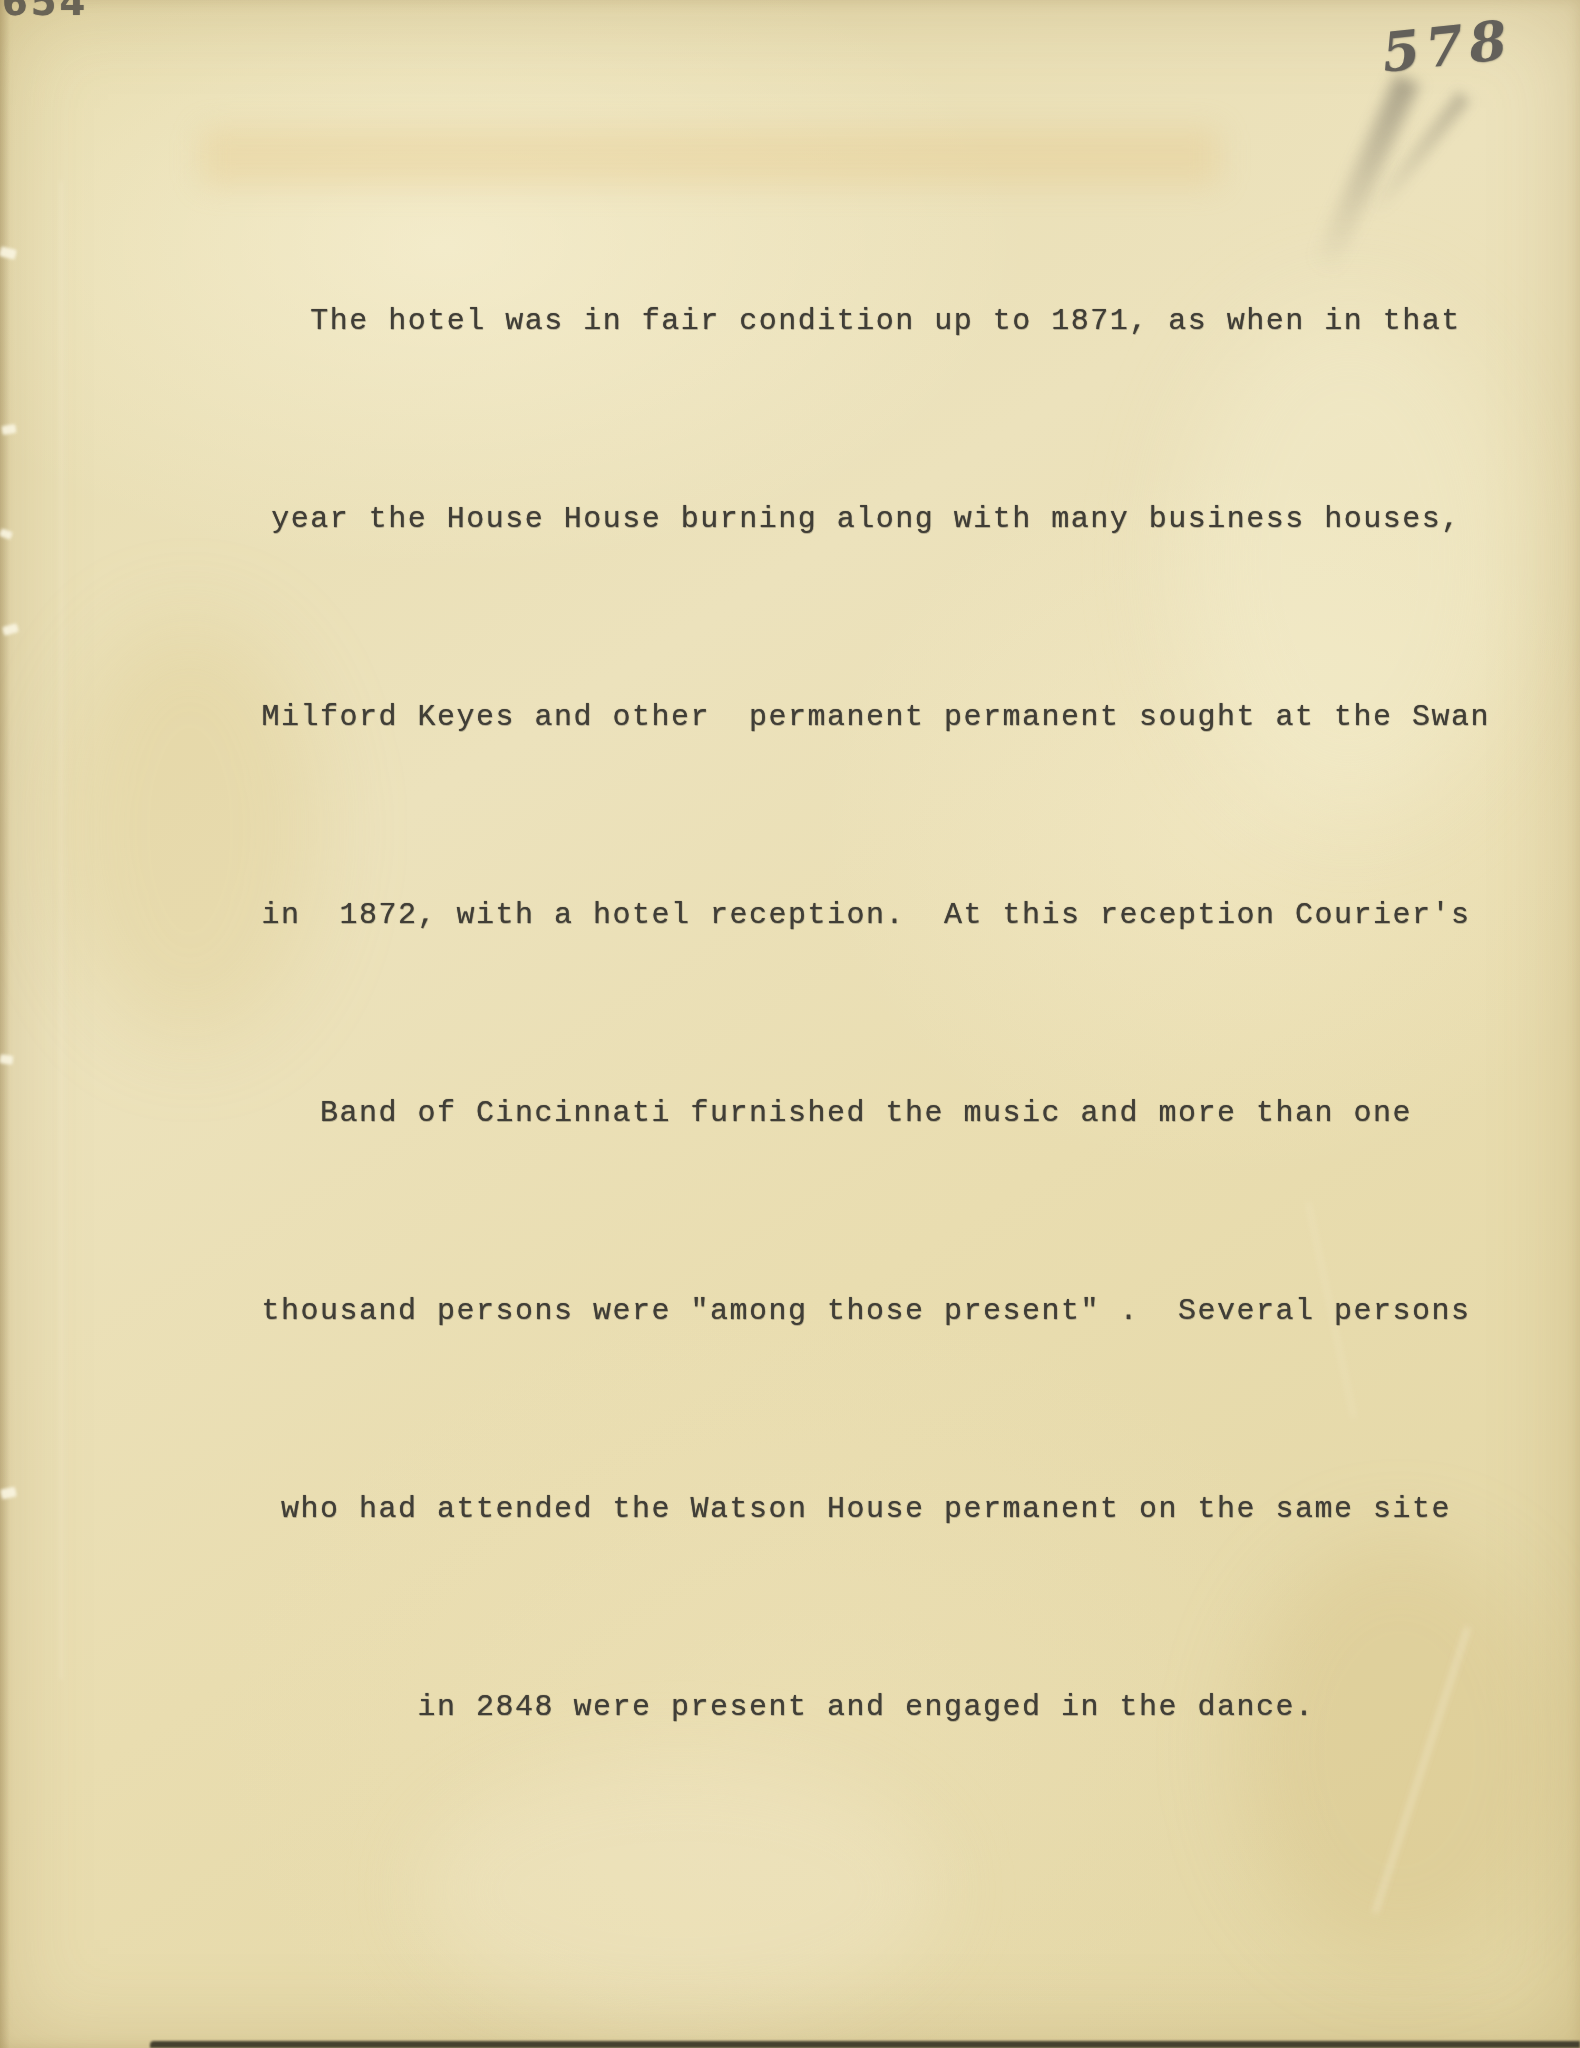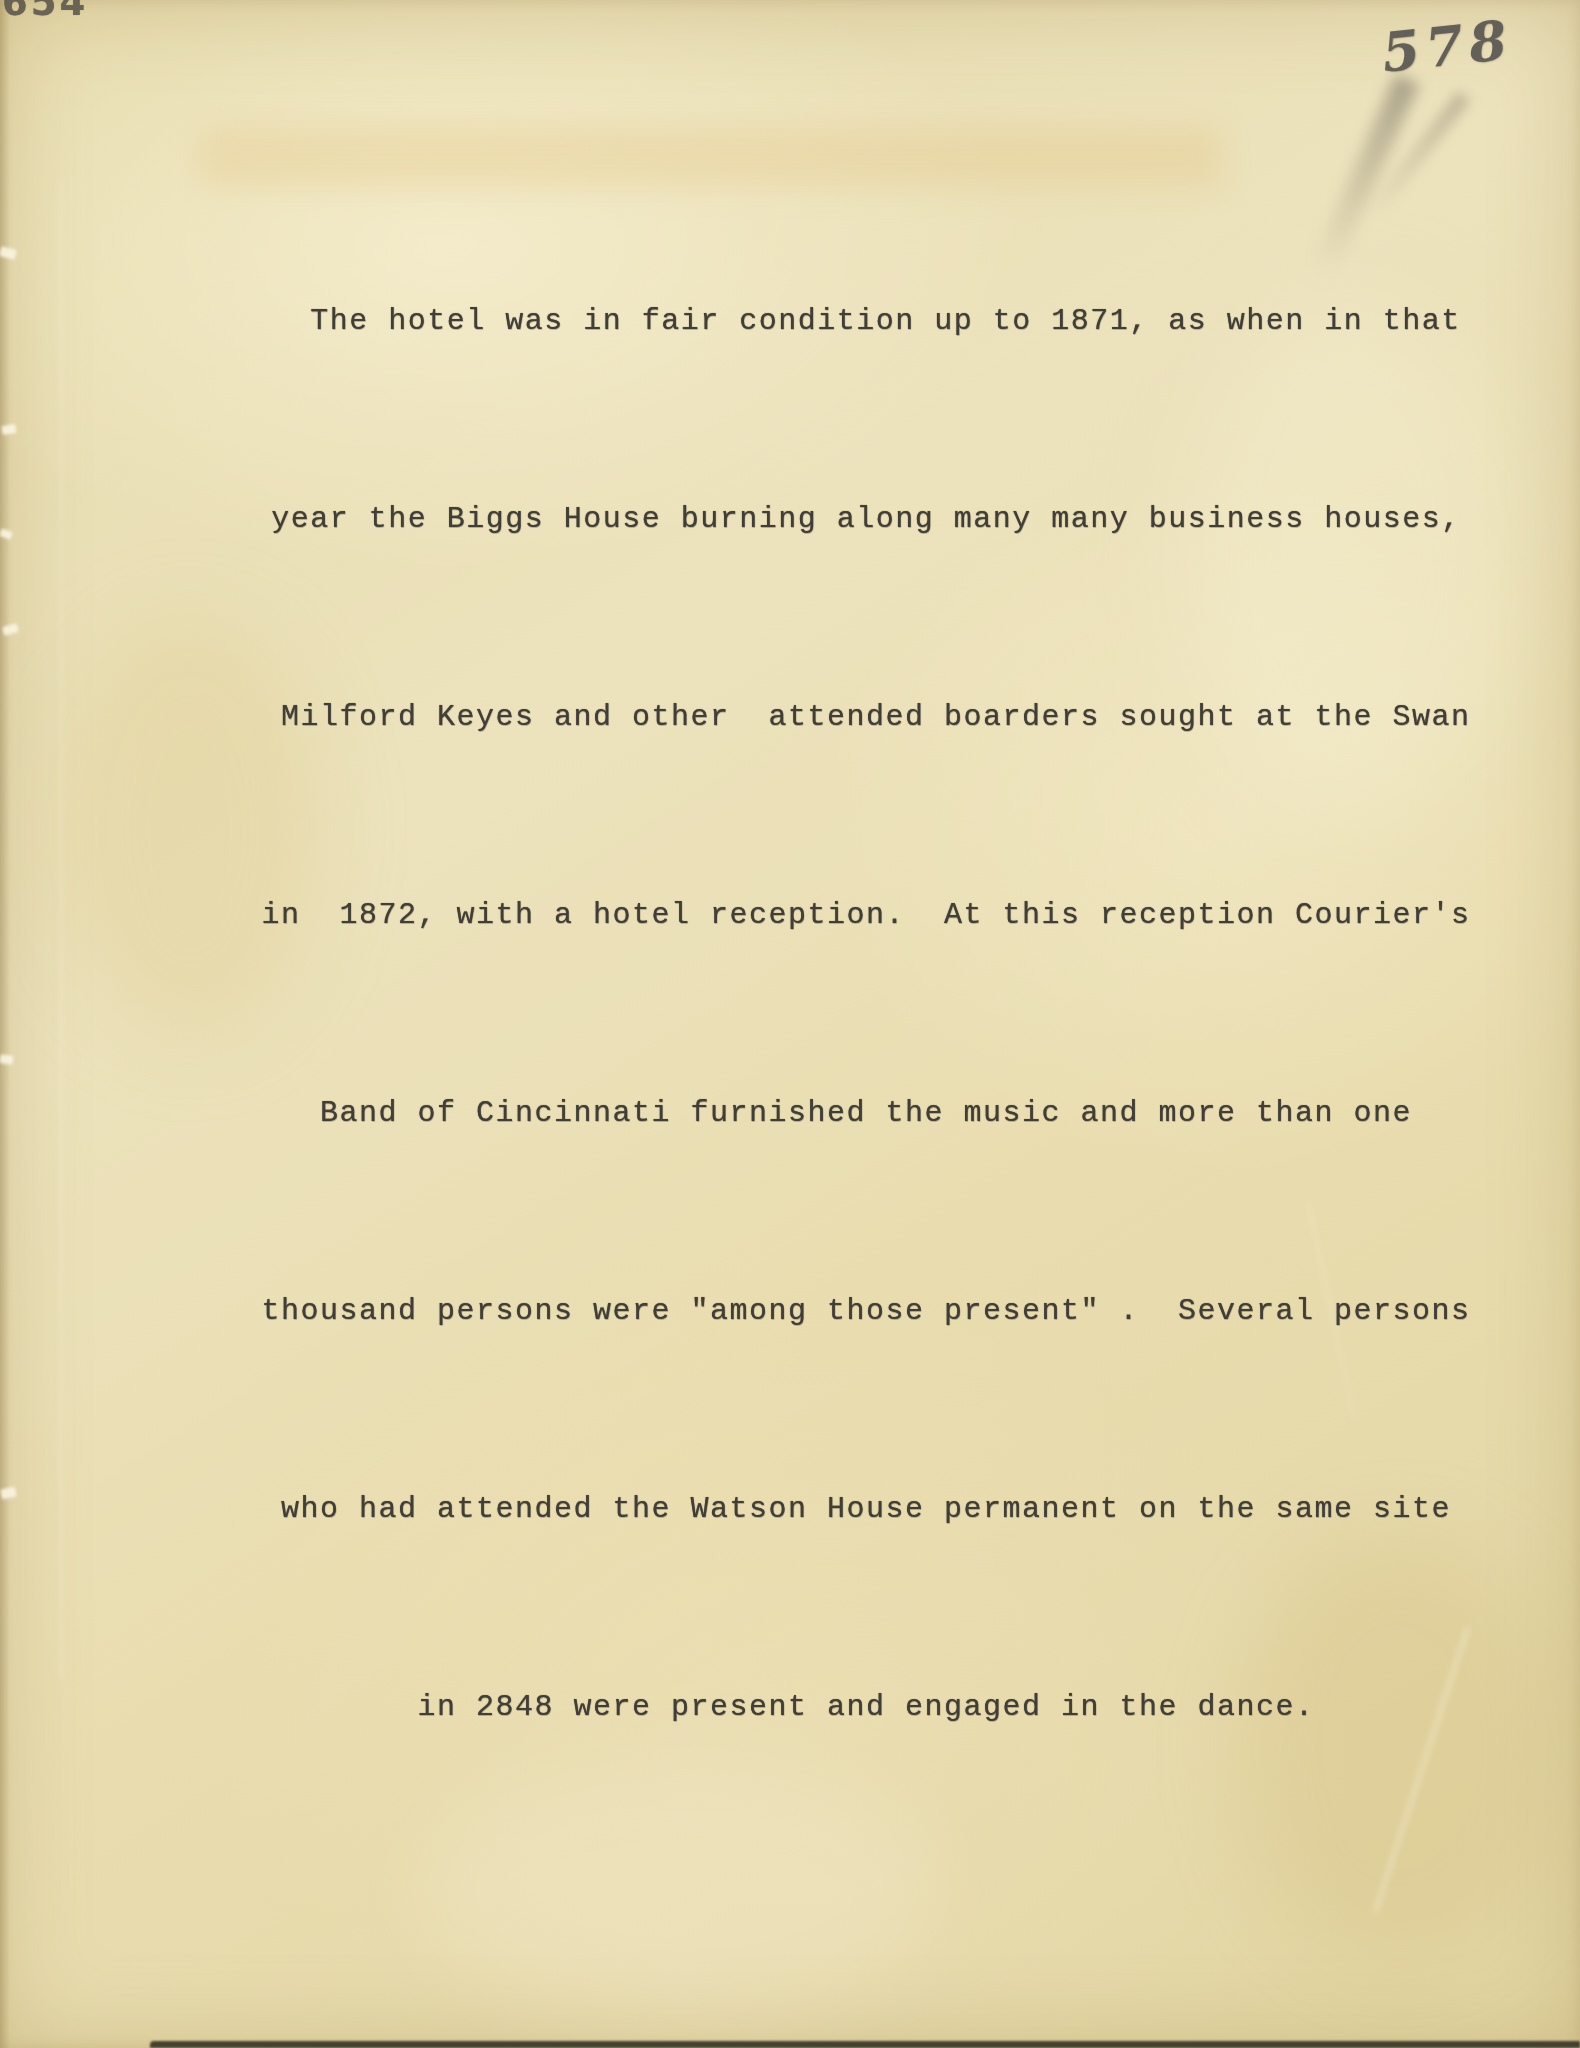--- a/index.html
+++ b/index.html
@@ -94,22 +94,22 @@
   <div class="bottom-strip"></div>
 
   <div class="corner-stamp">654</div>
 
   <div class="pencil-number">578</div>
   <div class="smudge s1"></div>
   <div class="smudge s2"></div>
 
   <div class="typed">
     <div class="line">  The hotel was in fair condition up to 1871, as when in that</div>
-    <div class="line">year the Biggs House burning along many many business houses,</div>
-    <div class="line"> Milford Keyes and other  attended boarders sought at the Swan</div>
+    <div class="line">year the House House burning along with many business houses,</div>
+    <div class="line"> Milford Keyes and other  permanent permanent sought at the Swan</div>
     <div class="line">in  1872, with a hotel reception.  At this reception Courier's</div>
     <div class="line">Band of Cincinnati furnished the music and more than one</div>
     <div class="line">thousand persons were "among those present" .  Several persons</div>
     <div class="line">who had attended the Watson House permanent on the same site</div>
     <div class="line">in 2848 were present and engaged in the dance.</div>
     
     
     
     
     

